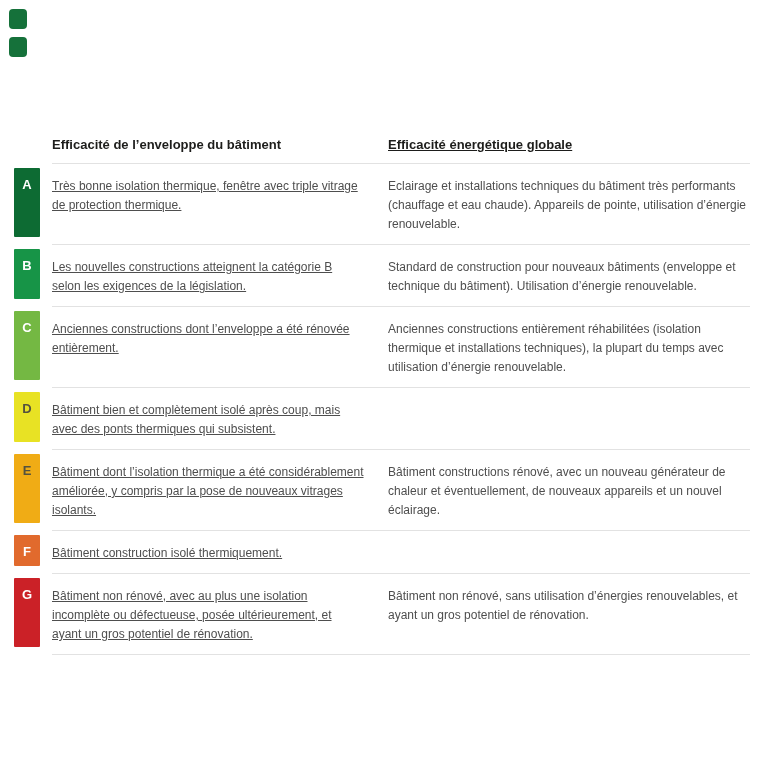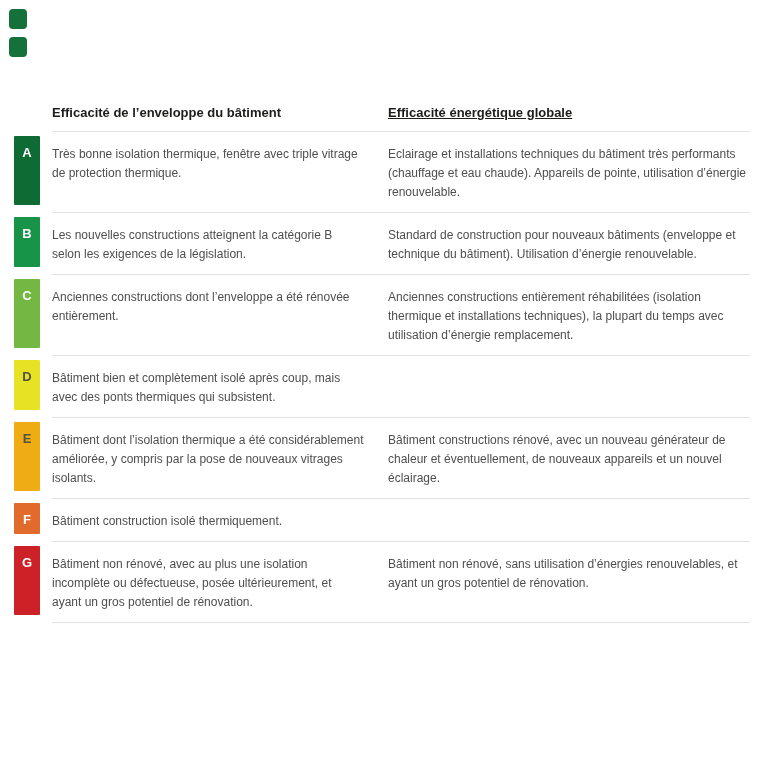--- a/index.html
+++ b/index.html
@@ -10,21 +10,21 @@
     position: absolute; left: 9px; width: 18px; height: 20px;
     border-radius: 4px;
   }
   .logo-square.sq1 { top: 9px; }
   .logo-square.sq2 { top: 37px; }
 
   .table-wrap { position: absolute; left: 14px; top: 104px; width: 736px; }
 
   .header-row {
     display: grid; grid-template-columns: 38px 336px 1fr;
-    position: relative; padding-bottom: 11px;
+    position: relative; padding-bottom: 11px; margin-top: 32px;
   }
   .header-row::after {
     content: ""; position: absolute; left: 38px; right: 0; bottom: 0;
     height: 1px; background: #e2e2e2;
   }
   .header-cell {
     font-size: 13px; font-weight: bold; color: #1d1d1b; line-height: 17px;
   }
   .header-cell.h-env { grid-column: 2; padding-right: 24px; }
   .header-cell.h-glob { grid-column: 3; text-decoration: underline; }
@@ -40,21 +40,21 @@
   .badge-cell { padding: 4px 12px 8px 0; display: flex; }
   .badge {
     flex: 1; width: 26px; border-radius: 1px;
     display: block; text-align: center; padding-top: 10px;
   }
   .badge-letter { font-size: 13px; font-weight: bold; line-height: 14px; display: block; }
   .cell {
     padding: 13px 0 11px 0;
     font-size: 12px; line-height: 19px; color: #4e4e4e;
   }
-  .cell.cell-envelope { padding-right: 24px; }
+  .cell.cell-envelope { padding-right: 24px; text-decoration: underline; }
 </style>
 </head>
 <body>
 
 <div class="logo-square sq1" style="background: rgb(21, 113, 58);"></div>
 <div class="logo-square sq2" style="background: rgb(21, 113, 58);"></div>
 
 <div class="table-wrap">
   <div class="header-row">
     <div class="header-cell h-env">Efficacité de l’enveloppe du bâtiment</div>
@@ -92,21 +92,21 @@
   <div class="row">
     <div class="badge-cell">
       <span class="badge" style="background: rgb(116, 184, 67);">
         <span class="badge-letter" style="color: rgb(255, 255, 255);">C</span>
       </span>
     </div>
     <div class="cell cell-envelope">
       <p>Anciennes constructions dont l’enveloppe a été rénovée entièrement.</p>
     </div>
     <div class="cell cell-global">
-      <p>Anciennes constructions entièrement réhabilitées (isolation thermique et installations techniques), la plupart du temps avec utilisation d’énergie remplacement.</p>
+      <p>Anciennes constructions entièrement réhabilitées (isolation thermique et installations techniques), la plupart du temps avec utilisation d’énergie renouvelable.</p>
     </div>
   </div>
 
   <div class="row">
     <div class="badge-cell">
       <span class="badge" style="background: rgb(232, 226, 36);">
         <span class="badge-letter" style="color: rgb(84, 82, 63);">D</span>
       </span>
     </div>
     <div class="cell cell-envelope">

